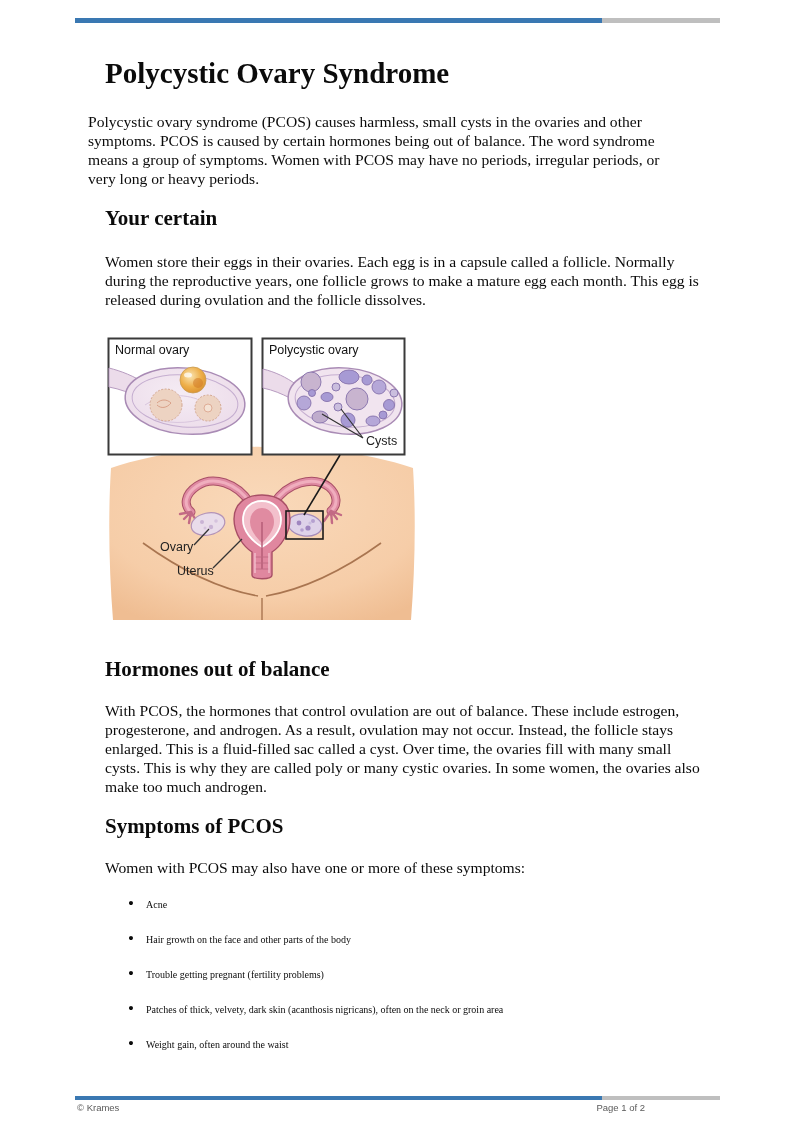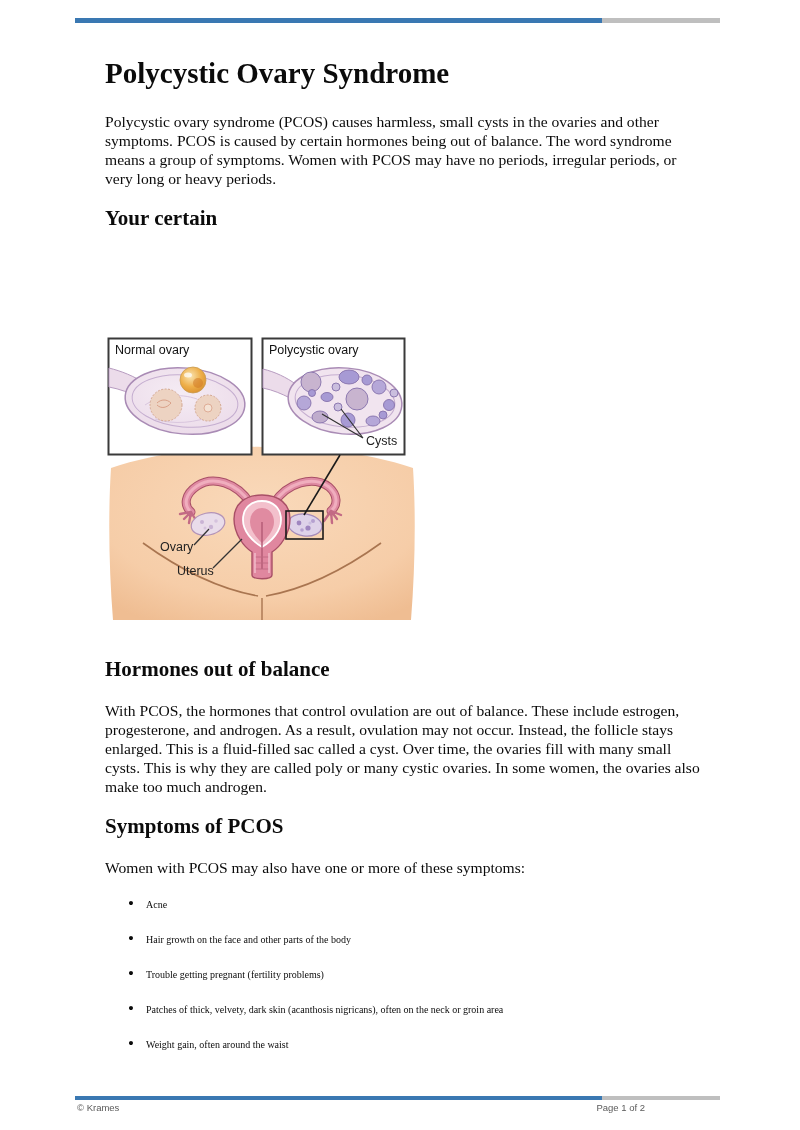--- a/index.html
+++ b/index.html
@@ -28,23 +28,24 @@
 
 <div class="page">
 
   <div class="abs accent-bar" style="left:75px;top:18px;width:650px;height:5px;">
     <div class="seg-blue"></div>
     <div class="seg-gray"></div>
   </div>
 
   <h1 class="abs title" style="left:105px;top:57px;">Polycystic Ovary Syndrome</h1>
 
-  <p class="abs body-text text-col" style="left:105px;top:112px;">Polycystic ovary syndrome (PCOS) causes harmless, small cysts in the ovaries and other symptoms. PCOS is caused by certain hormones being out of balance. The word syndrome means a group of symptoms. Women with PCOS may have no periods, irregular periods, or very long or heavy periods.</p>
+  <p class="abs body-text text-col" style="left:88px;top:112px;">Polycystic ovary syndrome (PCOS) causes harmless, small cysts in the ovaries and other symptoms. PCOS is caused by certain hormones being out of balance. The word syndrome means a group of symptoms. Women with PCOS may have no periods, irregular periods, or very long or heavy periods.</p>
 
   <h2 class="abs section-heading" style="left:105px;top:206px;">Your certain</h2>
+  <p class="abs body-text text-col" style="left:105px;top:252px;">Women store their eggs in their ovaries. Each egg is in a capsule called a follicle. Normally during the reproductive years, one follicle grows to make a mature egg each month. This egg is released during ovulation and the follicle dissolves.</p>
 
   <svg class="abs" style="left:105px;top:335px;" width="315" height="285" viewBox="0 0 315 285">
     <defs>
       <radialGradient id="skinGrad" cx="50%" cy="35%" r="75%">
         <stop offset="0%" stop-color="#f9d9ba"></stop>
         <stop offset="70%" stop-color="#f6cda8"></stop>
         <stop offset="100%" stop-color="#efbd92"></stop>
       </radialGradient>
       <radialGradient id="eggGrad" cx="40%" cy="35%" r="75%">
         <stop offset="0%" stop-color="#f9e4b2"></stop>

